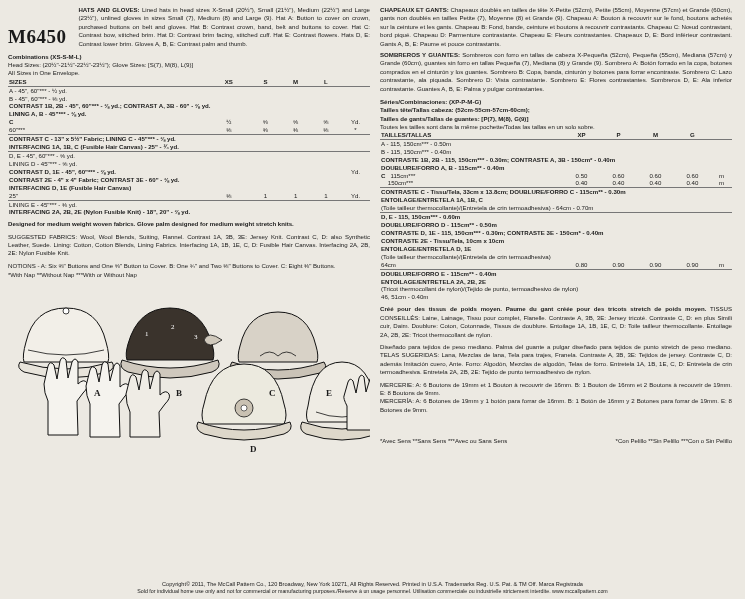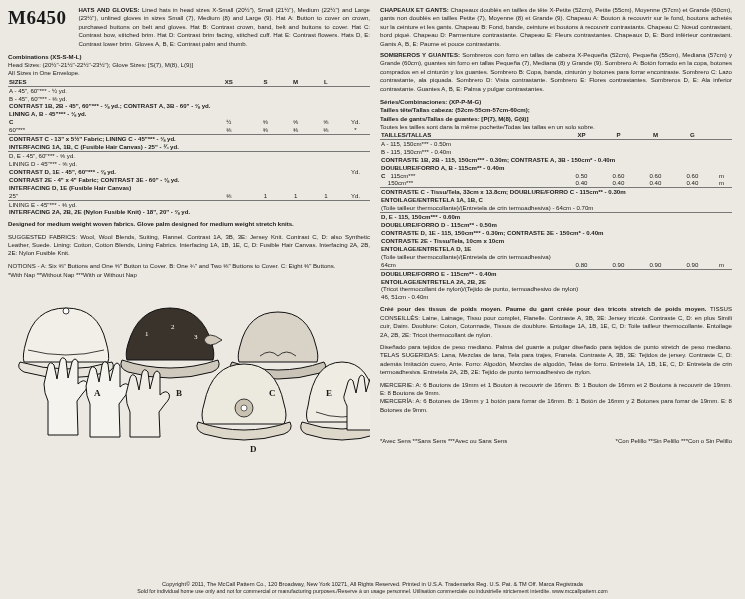--- a/index.html
+++ b/index.html
@@ -6,21 +6,21 @@
   body{
     width:745px;height:599px;overflow:hidden;
     background:#ece9e2;
     font-family:"Liberation Sans", sans-serif;
     color:#1a1a1a;
   }
   .page{position:relative;width:745px;height:599px;box-sizing:border-box;padding:6px 8px 0 8px;}
   .cols{display:flex;gap:10px;}
   .col{width:362px;}
   .col.right{width:352px;}
-  .hdr{display:flex;align-items:flex-start;gap:12px;}
+  .hdr{display:flex;align-items:flex-end;gap:12px;}
   .patnum{
     font-family:"Liberation Serif", serif;
     font-weight:bold;font-size:19px;letter-spacing:.5px;
     white-space:nowrap;padding-top:1px;
   }
   .t{font-size:6.1px;line-height:1.38;text-align:justify;}
   .t b{font-weight:bold;}
   .sec{margin-top:5px;}
   .tiny{font-size:6.1px;line-height:1.35;}
   .bold{font-weight:bold;}

